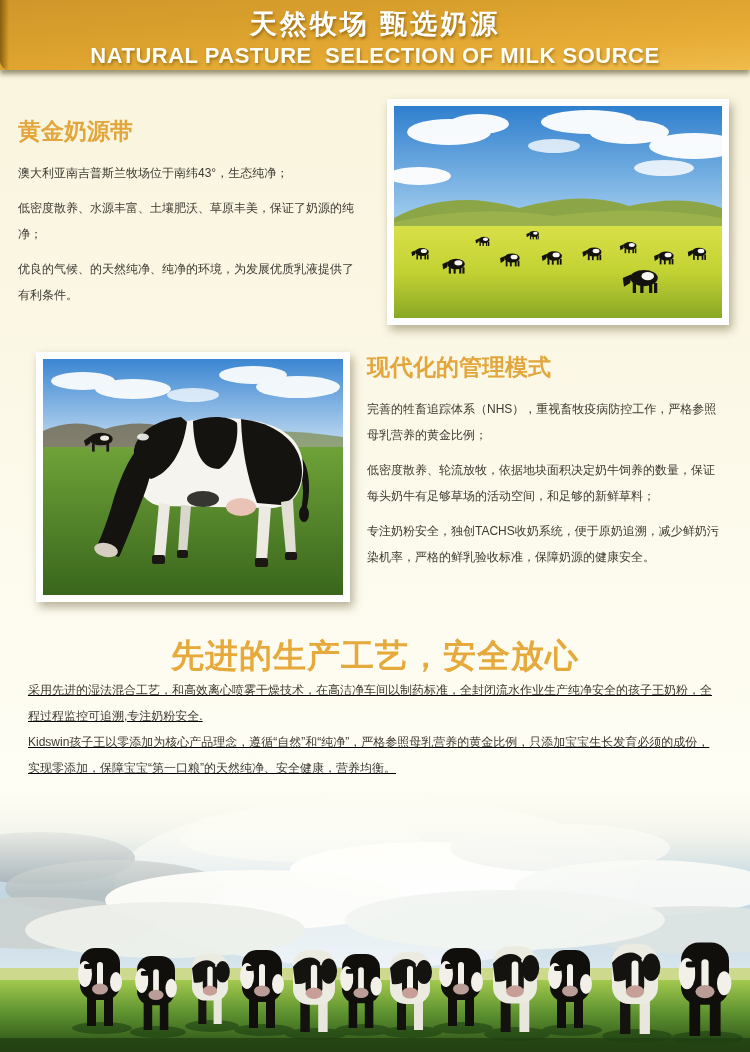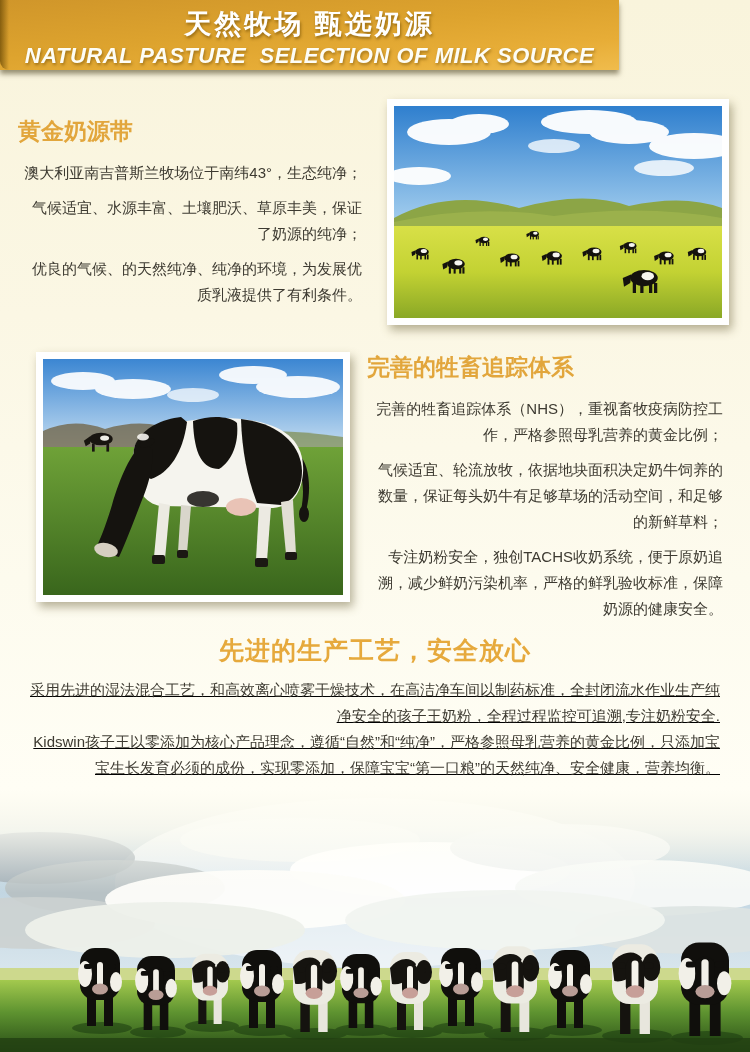--- a/index.html
+++ b/index.html
@@ -7,57 +7,55 @@
   .page{
     position:relative;
     width:750px;height:1052px;
     margin:0 auto;
     overflow:hidden;
     background:linear-gradient(180deg,#f9f4dc 0%,#fbf7e4 30%,#fdfbee 55%,#fffef5 75%,#fffef5 100%);
     font-family:"Liberation Sans","DejaVu Sans",sans-serif;
   }
   
   .banner{
-    position:absolute;left:0;top:0;width:619px;height:70px;
+    position:absolute;left:0;top:0;width:750px;height:70px;
     background:linear-gradient(175deg,#d0962a 0%,#dda32e 45%,#e7ad37 75%,#f0bc4c 100%);
     box-shadow:0 4px 5px rgba(70,60,25,.55);
     text-align:center;
   }
   .banner::before{
     content:"";position:absolute;left:0;top:0;width:9px;height:100%;
     background:linear-gradient(90deg,rgba(125,88,12,.9),rgba(125,88,12,0));
     border-bottom-left-radius:10px;
   }
   .banner .cn{
     margin:6px 0 0;
     font-size:27px;font-weight:bold;color:#ffffff;letter-spacing:3px;
     text-shadow:1px 2px 3px rgba(110,75,5,.65);
   }
   .banner .en{
     margin:1px 0 0;
     font-size:22px;font-weight:bold;color:#fdfdf6;letter-spacing:.5px;
     white-space:pre;
     text-shadow:1px 2px 3px rgba(110,75,5,.55);
-    font-style:italic;
   }
   
   .sec-heading{
     font-size:23px;font-weight:bold;color:#e2a63c;
     margin:0 0 13px;
   }
   .para{
-    font-size:15px;line-height:26px;color:#3d3a31;
+    font-size:12px;line-height:26px;color:#3d3a31;
     margin:0 0 9px;
-    text-align:right;
   }
   .sec1-text{position:absolute;left:18px;top:116px;width:344px;}
   .sec2-text{position:absolute;left:367px;top:352px;width:356px;}
   .sec3-heading{
     position:absolute;left:0;top:634px;width:750px;text-align:center;
-    font-size:25px;font-weight:bold;color:#e6a93c;margin:0;letter-spacing:1px;
+    font-size:33px;font-weight:bold;color:#e6a93c;margin:0;letter-spacing:1px;
   }
   .sec3-body{position:absolute;left:28px;top:677px;width:692px;text-decoration:underline;}
   .sec3-body .para{margin:0;}
   
   .photo{
     position:absolute;background:#ffffff;padding:7px;
     box-shadow:3px 5px 9px rgba(95,85,45,.45);
   }
   .photo1{left:387px;top:99px;}
   .photo2{left:36px;top:352px;}
@@ -76,21 +74,21 @@
 <div class="page">
 
   <div class="banner">
     <div class="cn">天然牧场 甄选奶源</div>
     <div class="en">NATURAL PASTURE  SELECTION OF MILK SOURCE</div>
   </div>
 
   <div class="sec1-text">
     <h2 class="sec-heading">黄金奶源带</h2>
     <p class="para">澳大利亚南吉普斯兰牧场位于南纬43°，生态纯净；</p>
-    <p class="para">气候适宜、水源丰富、土壤肥沃、草原丰美，保证了奶源的纯净；</p>
+    <p class="para">低密度散养、水源丰富、土壤肥沃、草原丰美，保证了奶源的纯净；</p>
     <p class="para">优良的气候、的天然纯净、纯净的环境，为发展优质乳液提供了有利条件。</p>
   </div>
 
   <div class="photo photo1">
     <svg width="328" height="212" viewBox="0 0 328 212">
       <defs>
         <linearGradient id="g-sky1" x1="0" y1="0" x2="0" y2="1">
           <stop offset="0" stop-color="#2f7fce"></stop>
             <stop offset="1" stop-color="#a9d2f0"></stop>
         </linearGradient>
@@ -190,23 +188,23 @@
         <ellipse cx="198" cy="148" rx="15" ry="9" fill="#e9c3b6"></ellipse>
         <path d="M100,84 C88,94 77,118 69,146 C63,166 57,181 52,191 L76,198 C84,181 93,156 101,136 C107,121 111,102 109,90 Z" fill="#15130f"></path>
         <ellipse cx="63" cy="191" rx="12" ry="7" fill="#d6cfc1" transform="rotate(12 63 191)"></ellipse>
         <ellipse cx="104" cy="84" rx="8" ry="4" fill="#15130f" transform="rotate(-20 104 84)"></ellipse>
         <ellipse cx="100" cy="78" rx="6" ry="3.5" fill="#f5f4ee" opacity=".9"></ellipse>
       </g>
     </svg>
   </div>
 
   <div class="sec2-text">
-    <h2 class="sec-heading">完善的牲畜追踪体系</h2>
+    <h2 class="sec-heading">现代化的管理模式</h2>
     <p class="para">完善的牲畜追踪体系（NHS），重视畜牧疫病防控工作，严格参照母乳营养的黄金比例；</p>
-    <p class="para">气候适宜、轮流放牧，依据地块面积决定奶牛饲养的数量，保证每头奶牛有足够草场的活动空间，和足够的新鲜草料；</p>
+    <p class="para">低密度散养、轮流放牧，依据地块面积决定奶牛饲养的数量，保证每头奶牛有足够草场的活动空间，和足够的新鲜草料；</p>
     <p class="para">专注奶粉安全，独创TACHS收奶系统，便于原奶追溯，减少鲜奶污染机率，严格的鲜乳验收标准，保障奶源的健康安全。</p>
   </div>
 
   <h2 class="sec3-heading">先进的生产工艺，安全放心</h2>
   <div class="sec3-body">
     <p class="para">采用先进的湿法混合工艺，和高效离心喷雾干燥技术，在高洁净车间以制药标准，全封闭流水作业生产纯净安全的孩子王奶粉，全程过程监控可追溯,专注奶粉安全.</p>
     <p class="para">Kidswin孩子王以零添加为核心产品理念，遵循“自然”和“纯净”，严格参照母乳营养的黄金比例，只添加宝宝生长发育必须的成份，实现零添加，保障宝宝“第一口粮”的天然纯净、安全健康，营养均衡。</p>
   </div>
 
   <div class="footer-photo">

